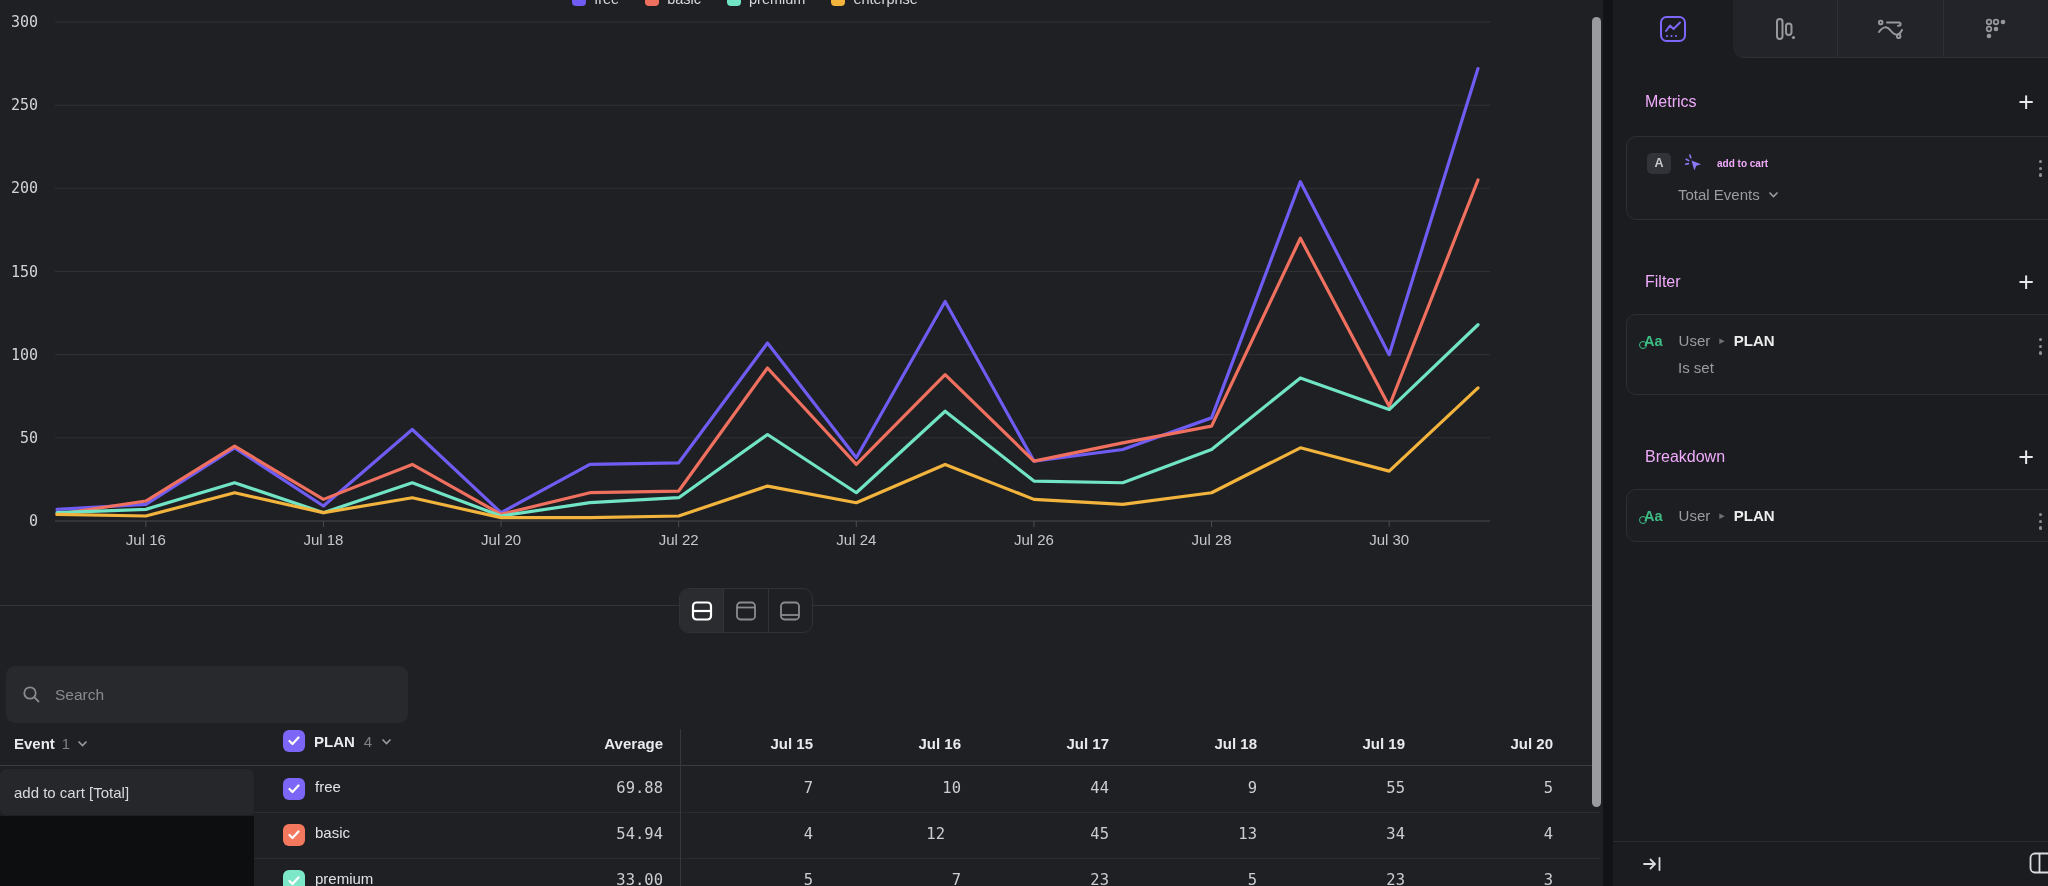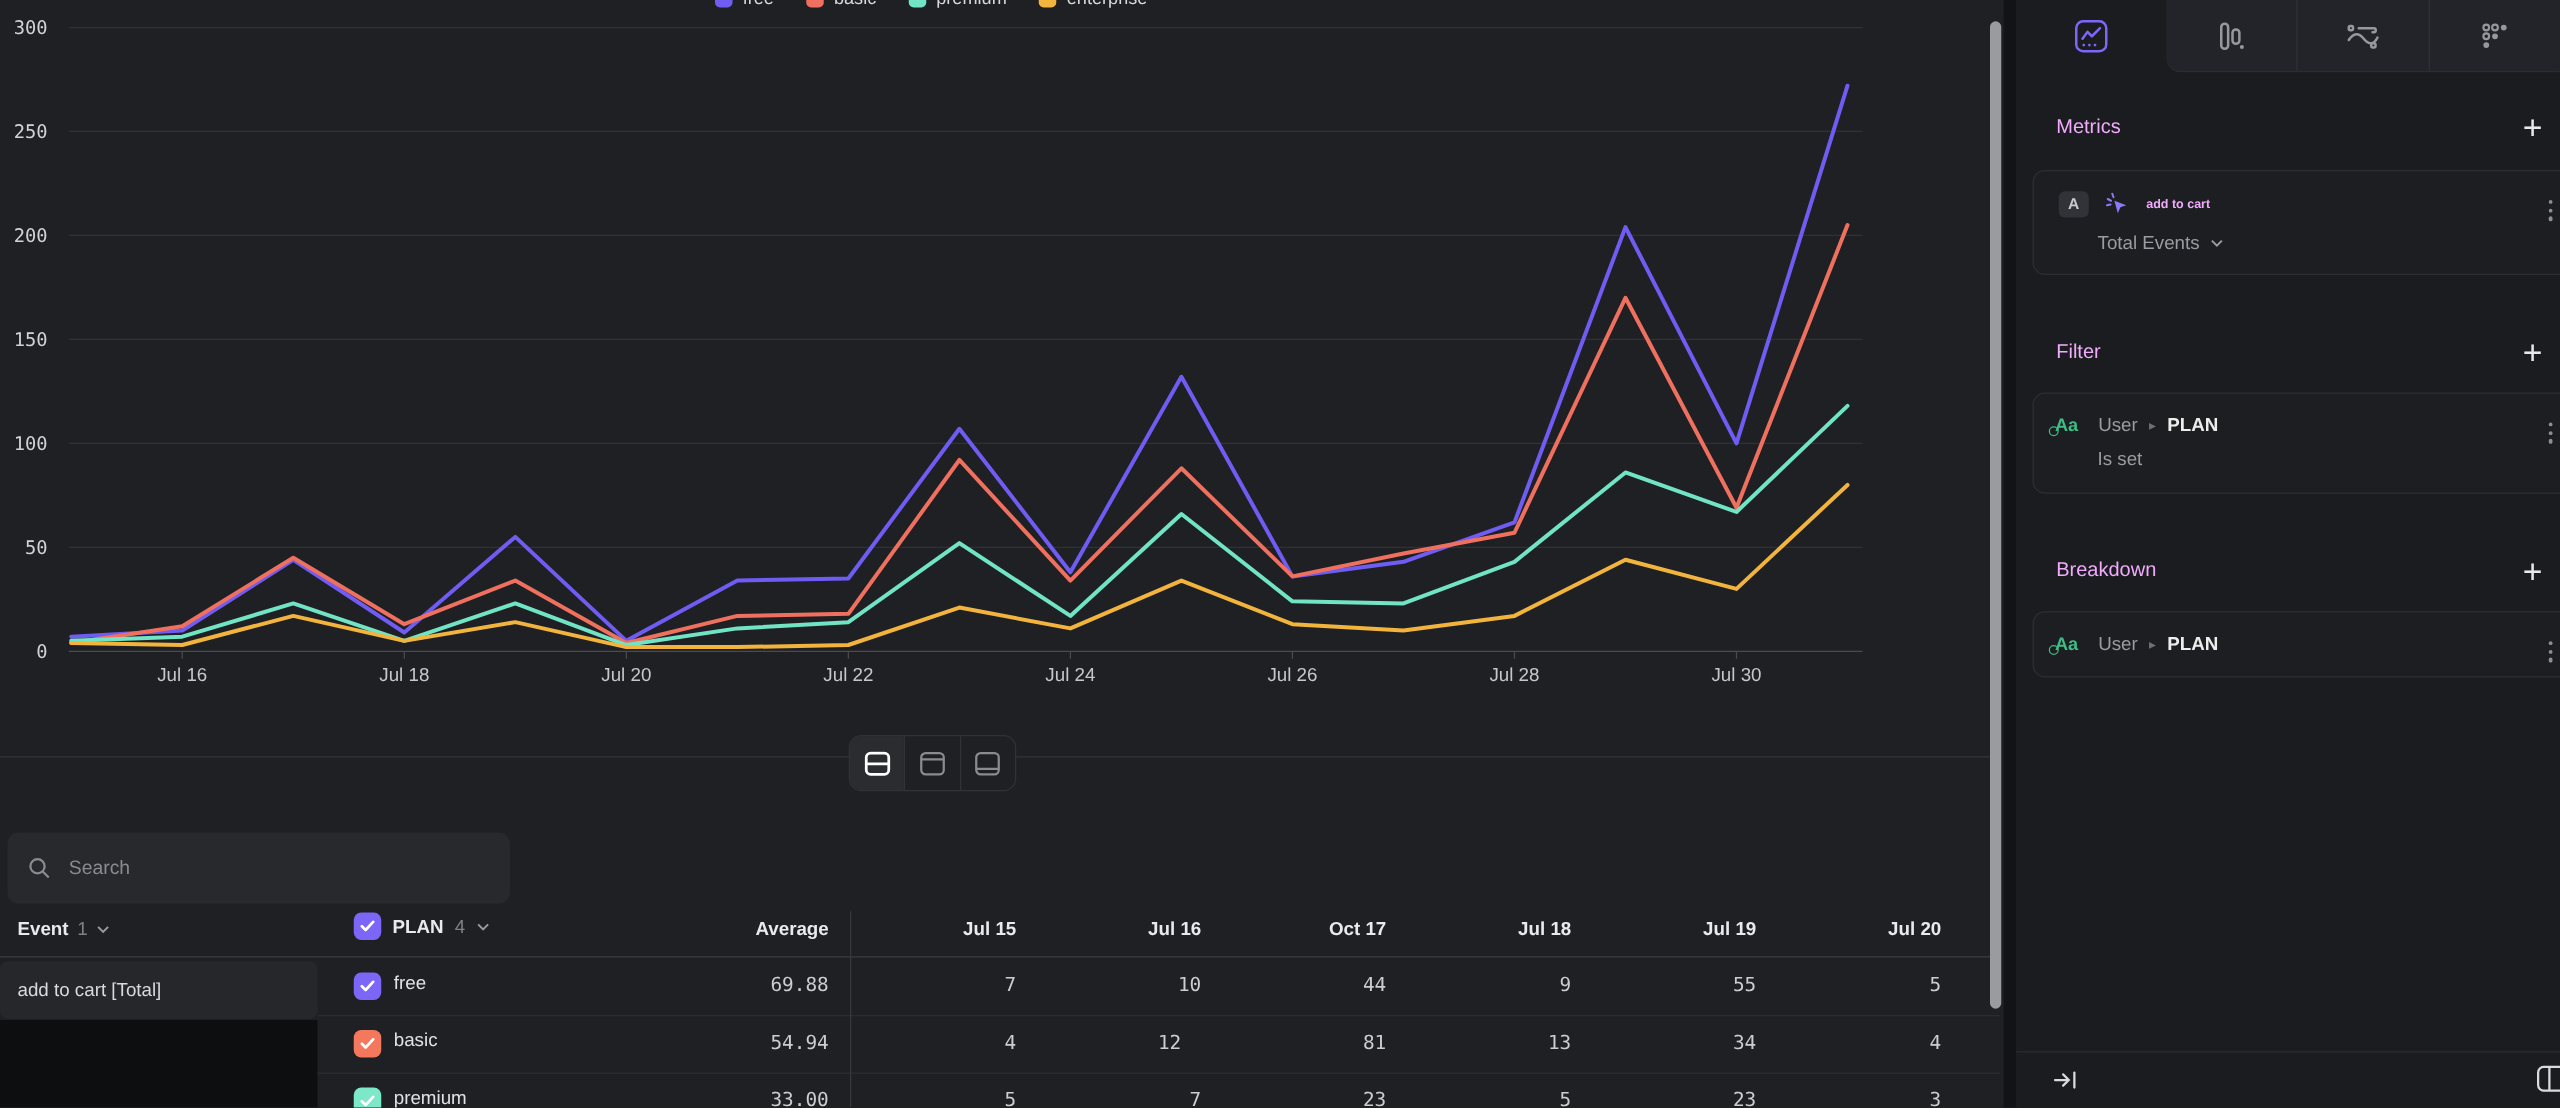--- a/index.html
+++ b/index.html
@@ -184,21 +184,21 @@
       <span class="hdr-text">PLAN</span>
       <span class="hdr-dim">4</span>
       <svg width="11" height="7" viewBox="0 0 11 7">
           <polyline points="1.5,1.5 5.5,5.5 9.5,1.5" stroke="#9a9b9f" stroke-width="1.6" fill="none"></polyline>
         </svg>
     </div>
     <div id="average-header" class="hdr-text">Average</div>
     <div id="date-headers">
         <div class="date-header hdr-text" style="left: 673px;">Jul 15</div>
         <div class="date-header hdr-text" style="left: 821px;">Jul 16</div>
-        <div class="date-header hdr-text" style="left: 969px;">Oct 17</div>
+        <div class="date-header hdr-text" style="left: 969px;">Jul 17</div>
         <div class="date-header hdr-text" style="left: 1117px;">Jul 18</div>
         <div class="date-header hdr-text" style="left: 1265px;">Jul 19</div>
         <div class="date-header hdr-text" style="left: 1413px;">Jul 20</div>
       </div>
   </div>
   <div id="header-divider"></div>
 
   <div id="event-cell">
       <span>add to cart [Total]</span>
     </div>
@@ -222,21 +222,21 @@
       <div class="t-row" style="top: 812px;">
         <span class="checkbox" style="background: rgb(244, 120, 94);">
           <svg width="12" height="10" viewBox="0 0 12 10">
             <polyline points="1.5,5 4.5,8 10.5,1.5" stroke="#fff" stroke-width="2.2" fill="none" stroke-linecap="round" stroke-linejoin="round"></polyline>
           </svg>
         </span>
         <span class="row-label">basic</span>
         <span class="row-avg mono">54.94</span>
         <span class="row-val mono" style="left: 419px;">4</span>
         <span class="row-val mono" style="left: 551px;">12</span>
-        <span class="row-val mono" style="left: 715px;">81</span>
+        <span class="row-val mono" style="left: 715px;">45</span>
         <span class="row-val mono" style="left: 863px;">13</span>
         <span class="row-val mono" style="left: 1011px;">34</span>
         <span class="row-val mono" style="left: 1159px;">4</span>
       </div>
       <div class="t-row" style="top: 858px;">
         <span class="checkbox" style="background: rgb(124, 232, 200);">
           <svg width="12" height="10" viewBox="0 0 12 10">
             <polyline points="1.5,5 4.5,8 10.5,1.5" stroke="#fff" stroke-width="2.2" fill="none" stroke-linecap="round" stroke-linejoin="round"></polyline>
           </svg>
         </span>

